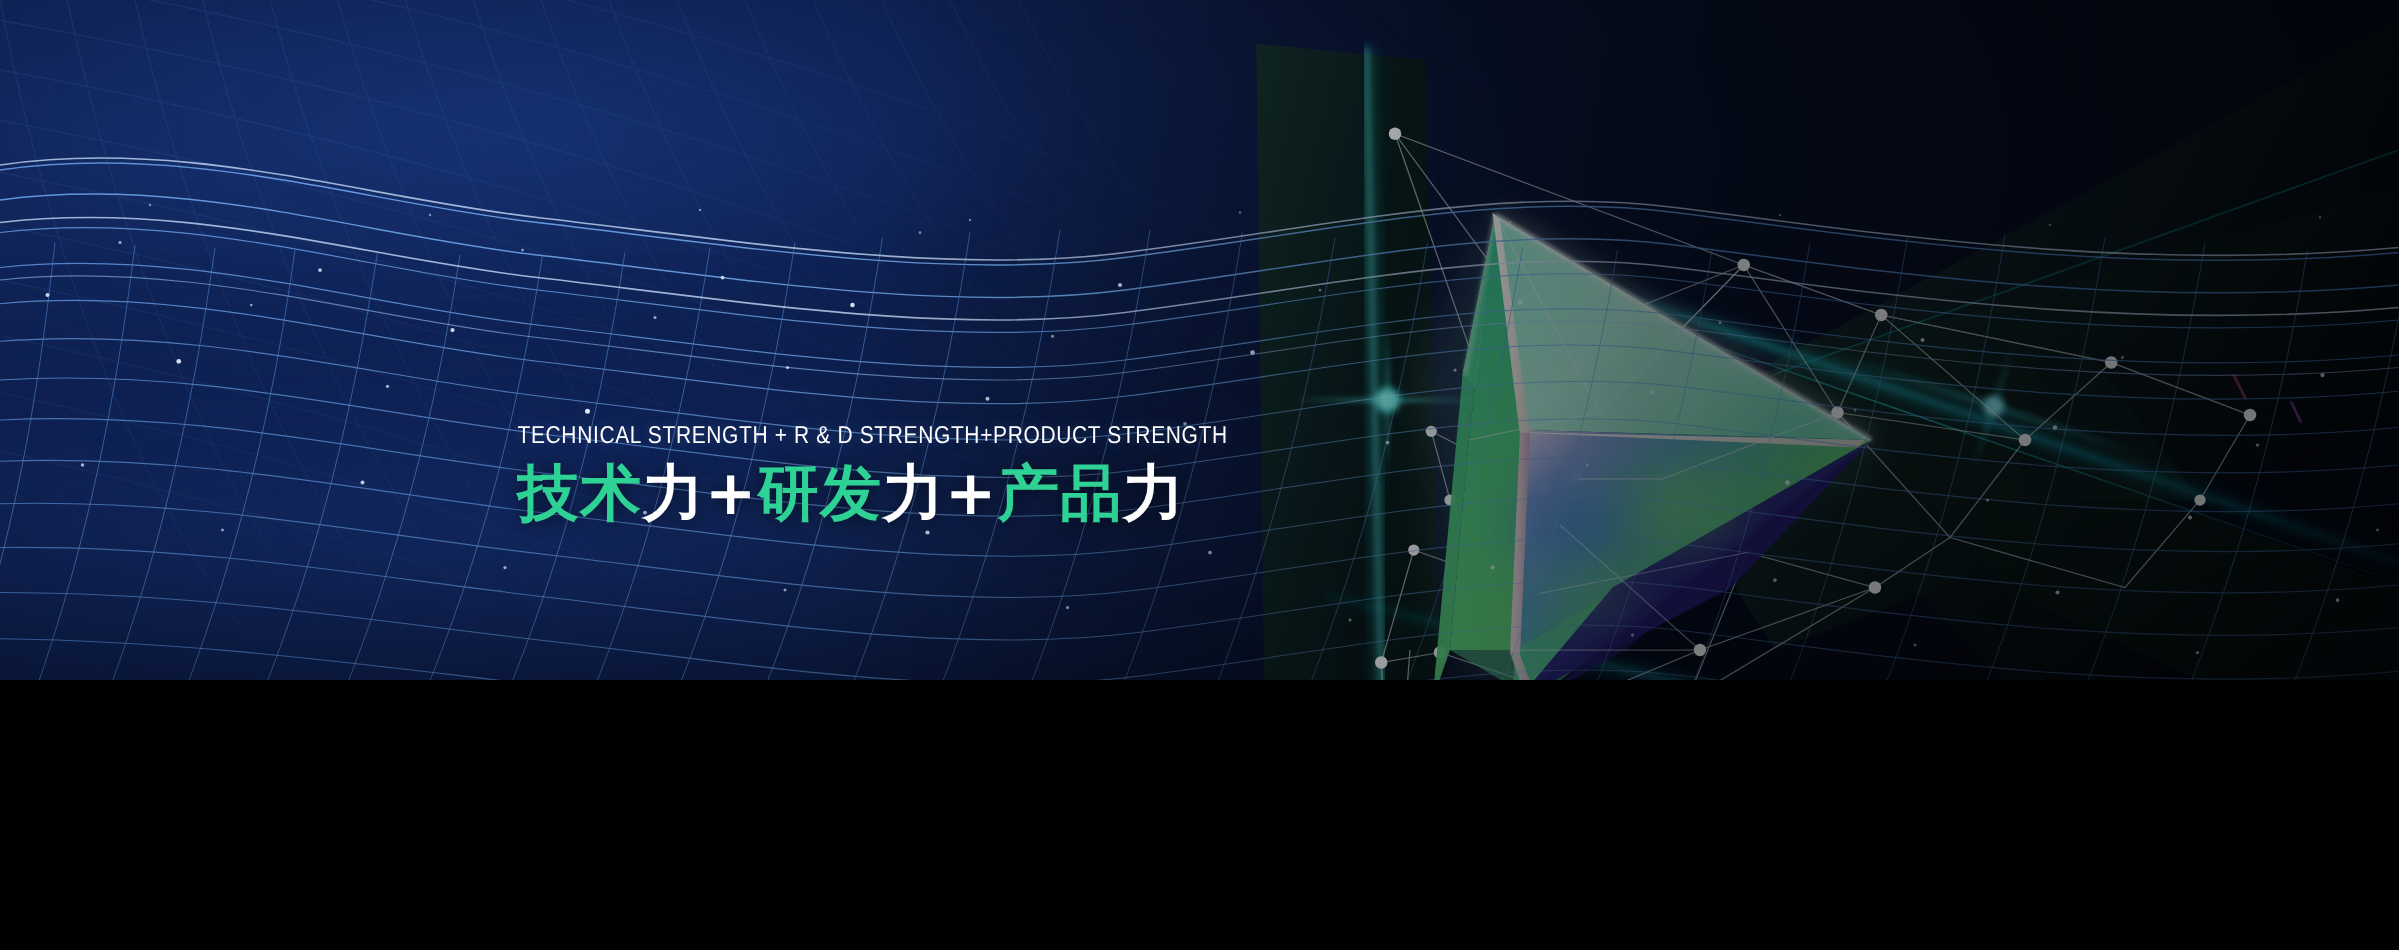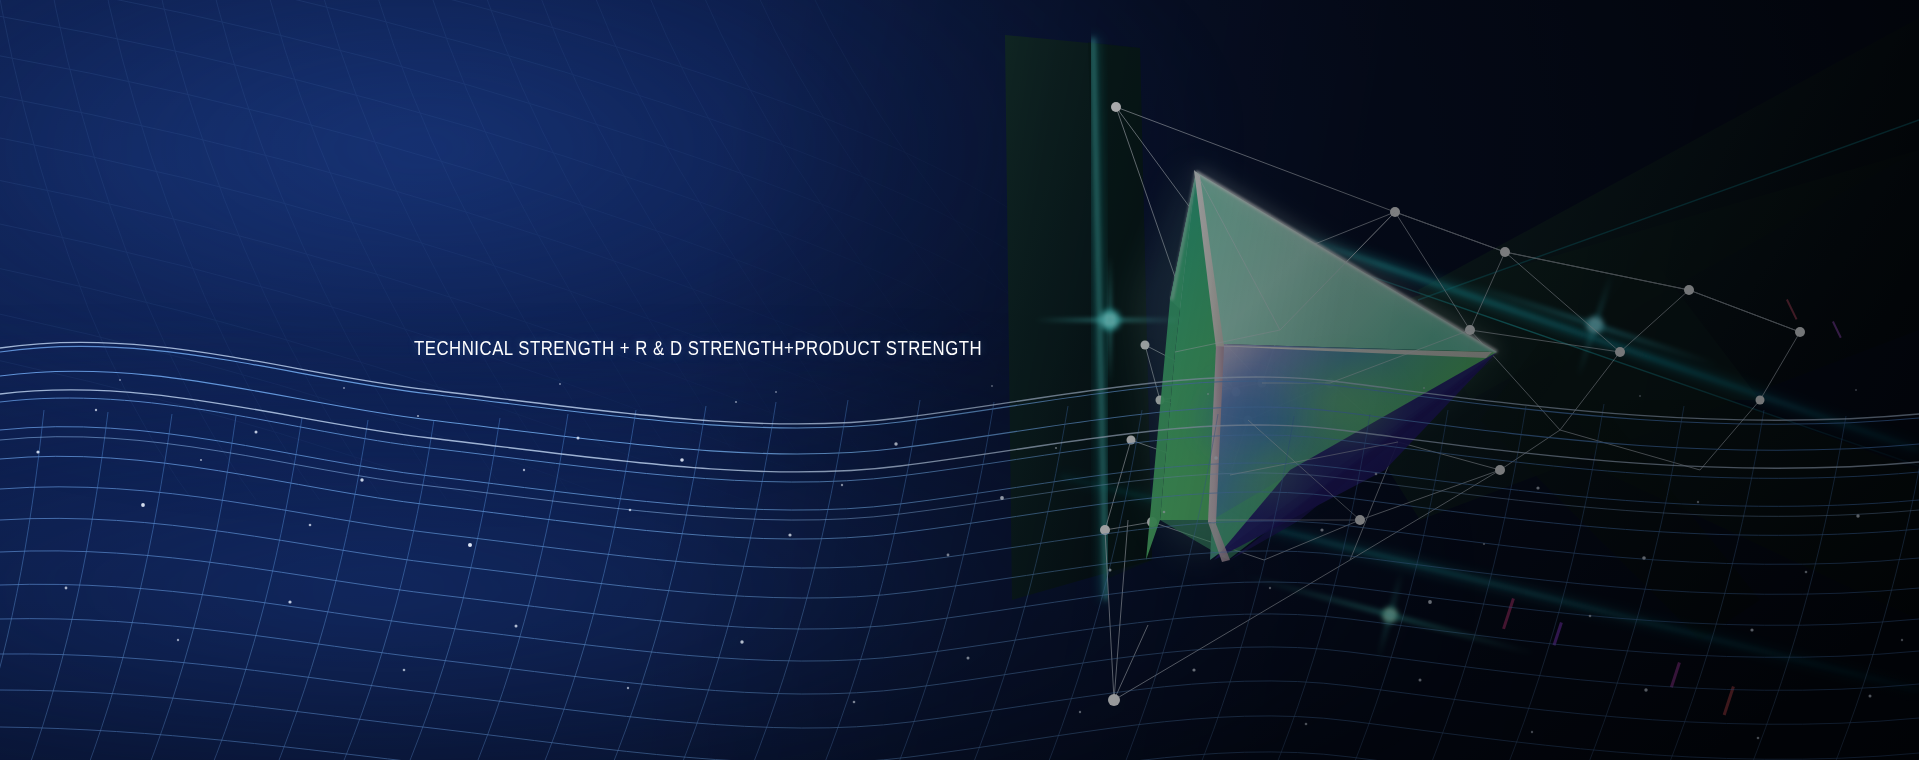--- a/index.html
+++ b/index.html
@@ -1,21 +1,21 @@
 <!DOCTYPE html>
 <html><head>
 <meta charset="utf-8">
 <style>
   html,body{margin:0;padding:0;background:#000;}
   body{font-family:"Liberation Sans",sans-serif;}
 
   #stage{
     position:relative;
     width:1919px;
-    height:760px;
+    height:544px;
     overflow:hidden;
     background:#050b1c;
   }
 
   
   .bg-base{
     position:absolute; inset:0;
     background:
       radial-gradient(120% 150% at 8% 22%, #12275c 0%, #0d1d49 26%, #091432 48%, #050c1f 68%, #02060f 85%, #010308 100%);
   }
@@ -562,15 +562,18 @@
   <div class="flare" style="left:1290px; top:545px; width:200px; height:140px;">
     <div class="core" style="width:20px;height:20px;background:radial-gradient(circle,#ffffff 0%,#b9fbd5 35%,rgba(60,230,190,0.3) 62%,rgba(0,0,0,0) 78%);filter:blur(2px);"></div>
     <div class="streak-h" style="transform:translate(-50%,-50%) rotate(15deg);width:300px;height:3px;background:linear-gradient(90deg,rgba(0,0,0,0),#44e9d6,rgba(0,0,0,0));filter:blur(2.6px);opacity:.8;"></div>
     <div class="streak-v" style="transform:translate(-50%,-50%) rotate(15deg);width:3px;height:92px;background:linear-gradient(180deg,rgba(0,0,0,0),#44e9d6,rgba(0,0,0,0));filter:blur(2.6px);opacity:.55;"></div>
   </div>
 
   <div class="bg-right-dark" style="mix-blend-mode:multiply;opacity:.55;"></div>
 
   <div class="copy">
     <div class="eyebrow">TECHNICAL STRENGTH + R &amp; D STRENGTH+PRODUCT STRENGTH</div>
+    <div class="headline">
+      <span class="hl-g">技术</span><span class="hl-w">力</span><span class="hl-p">+</span><span class="hl-g">研发</span><span class="hl-w">力</span><span class="hl-p">+</span><span class="hl-g">产品</span><span class="hl-w">力</span>
+    </div>
   </div>
 
 </div>
 
 </body></html>

